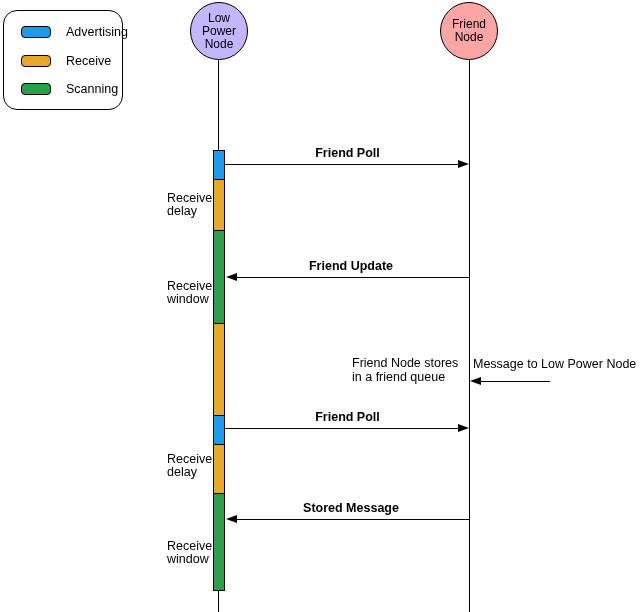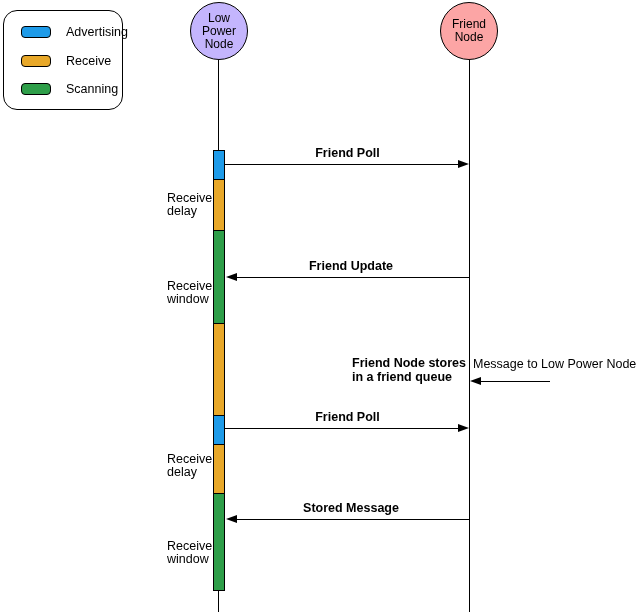--- a/index.html
+++ b/index.html
@@ -97,21 +97,21 @@
     font-weight: bold;
     text-align: center;
     white-space: nowrap;
   }
   .msg-label.plain { font-weight: normal; text-align: right; }
   
   .note {
     position: absolute;
     left: 352px; top: 356px;
     font-size: 12.5px;
-    font-weight: bold;
+    font-weight: normal;
     line-height: 14px;
     white-space: pre-line;
   }
   .phase-label {
     position: absolute;
     left: 167px;
     font-size: 12.5px;
     line-height: 13px;
     white-space: pre-line;
   }

